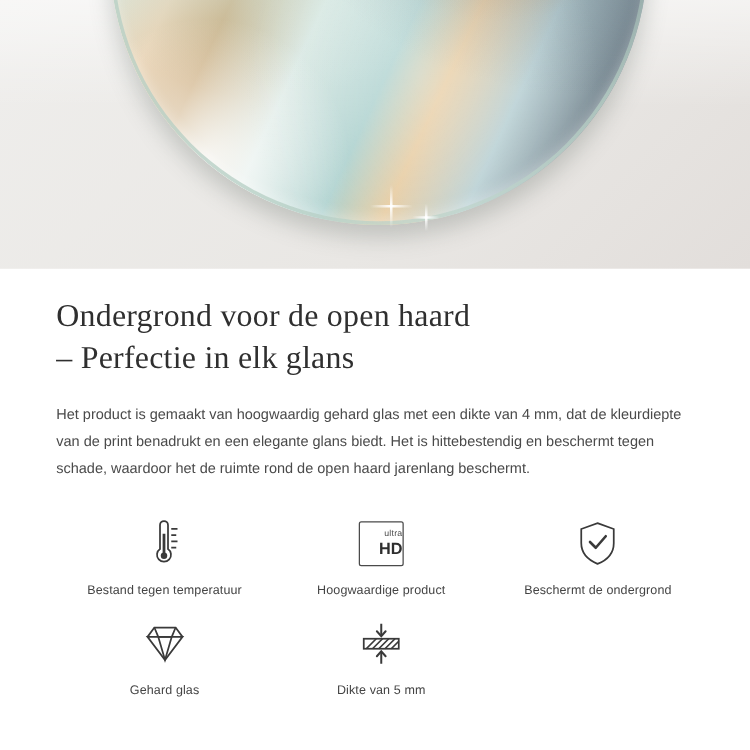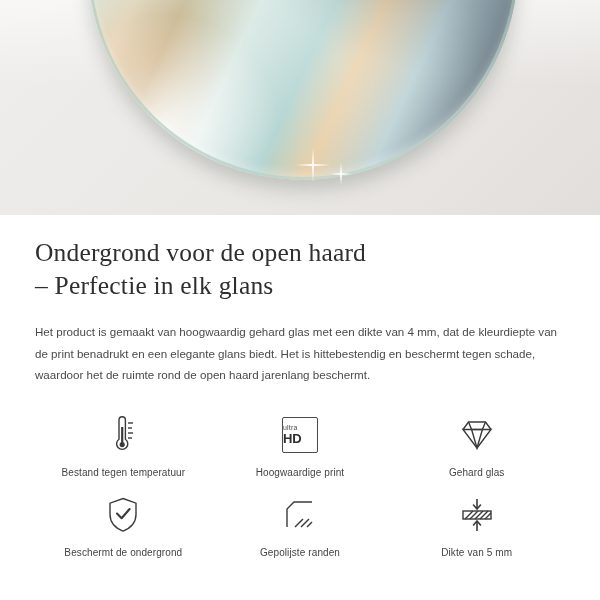--- a/index.html
+++ b/index.html
@@ -99,21 +99,21 @@
     top: 50%; left: 0;
     height: 2px; width: 100%;
     margin-top: -1px;
     background: linear-gradient(90deg, rgba(255,255,255,0) 0%, #fff 50%, rgba(255,255,255,0) 100%);
   }
   .sparkle.s1 { left: 296px; top: 148px; }
   .sparkle.s2 { left: 330px; top: 163px; width: 22px; height: 22px; }
 
   
   .content {
-    padding: 22px 35px 0 35px;
+    padding: 22px 35px 0 45px;
   }
   h1.headline {
     margin: 0;
     font-family: "Liberation Serif", serif;
     font-weight: normal;
     font-size: 25.5px;
     line-height: 1.28;
     color: #2f2f2f;
     letter-spacing: 0.2px;
   }
@@ -155,21 +155,21 @@
     color: #444444;
     letter-spacing: 0.1px;
   }
   .badge-hd {
     width: 34px;
     height: 34px;
     border: 1.4px solid #4a4a4a;
     border-radius: 2px;
     display: flex;
     flex-direction: column;
-    align-items: flex-start;
+    align-items: flex-end;
     justify-content: center;
     line-height: 1;
   }
   .badge-hd .t {
     font-size: 7px;
     letter-spacing: 0.2px;
     color: #4a4a4a;
   }
   .badge-hd .b {
     font-size: 13px;
@@ -217,56 +217,45 @@
         <div class="cap">Bestand tegen temperatuur</div>
       </div>
 
       <div class="feature">
         <div class="ico">
           <div class="badge-hd">
             <span class="t">ultra</span>
             <span class="b">HD</span>
           </div>
         </div>
-        <div class="cap">Hoogwaardige print</div>
+        <div class="cap">Hoogwaardige product</div>
+      </div>
+
+      <div class="feature">
+        <div class="ico">
+          <svg width="36" height="42" viewBox="0 0 36 42" fill="none" stroke="#3a3a3a" stroke-width="1.4">
+            <path d="M18 4.5 31 9.2v11.3c0 8.2-5.6 13.6-13 16.6-7.4-3-13-8.4-13-16.6V9.2z"></path>
+            <path d="M12 19.6l4.6 4.6L24.6 15" stroke-width="2.1" stroke-linecap="round" stroke-linejoin="round"></path>
+          </svg>
+        </div>
+        <div class="cap">Beschermt de ondergrond</div>
       </div>
 
       <div class="feature">
         <div class="ico">
           <svg width="40" height="38" viewBox="0 0 40 38" fill="none" stroke="#3a3a3a" stroke-width="1.4">
             <path d="M6 13.5h28L20 32z"></path>
             <path d="M6 13.5 11.5 6h17L34 13.5"></path>
             <path d="M11.5 6 14.6 13.5 20 32l5.4-18.5L28.5 6"></path>
             <path d="M14.6 13.5h10.8"></path>
           </svg>
         </div>
         <div class="cap">Gehard glas</div>
       </div>
 
-      <div class="feature">
-        <div class="ico">
-          <svg width="36" height="42" viewBox="0 0 36 42" fill="none" stroke="#3a3a3a" stroke-width="1.4">
-            <path d="M18 4.5 31 9.2v11.3c0 8.2-5.6 13.6-13 16.6-7.4-3-13-8.4-13-16.6V9.2z"></path>
-            <path d="M12 19.6l4.6 4.6L24.6 15" stroke-width="2.1" stroke-linecap="round" stroke-linejoin="round"></path>
-          </svg>
-        </div>
-        <div class="cap">Beschermt de ondergrond</div>
-      </div>
-
-      <div class="feature">
-        <div class="ico">
-          <svg width="38" height="38" viewBox="0 0 38 38" fill="none" stroke="#3a3a3a" stroke-width="1.4">
-            <path d="M6 31 V13 L13 6 H31"></path>
-            <path d="M14 31 22 23"></path>
-            <path d="M20 31 28 23"></path>
-            <path d="M26 31 31 26"></path>
-          </svg>
-        </div>
-        <div class="cap">Gepolijste randen</div>
-      </div>
 
       <div class="feature">
         <div class="ico">
           <svg width="40" height="40" viewBox="0 0 40 40" fill="none" stroke="#3a3a3a" stroke-width="1.4">
             <line x1="20" y1="4" x2="20" y2="13" stroke-width="1.6"></line>
             <path d="M16.5 10 20 14 23.5 10" stroke-width="1.6" stroke-linecap="round"></path>
             <rect x="6" y="16" width="28" height="8"></rect>
             <path d="M8 24 16 16M13 24 21 16M18 24 26 16M23 24 31 16M28 24 34 18"></path>
             <line x1="20" y1="36" x2="20" y2="27" stroke-width="1.6"></line>
             <path d="M16.5 30 20 26 23.5 30" stroke-width="1.6" stroke-linecap="round"></path>

